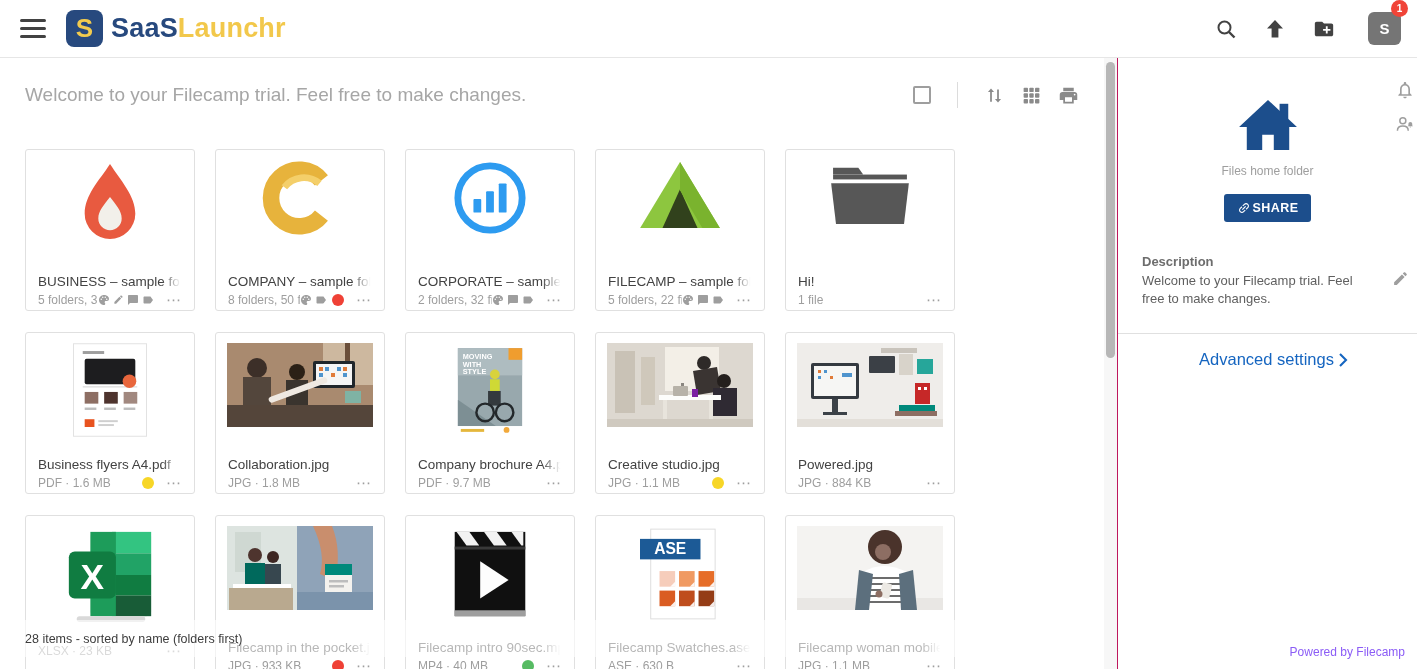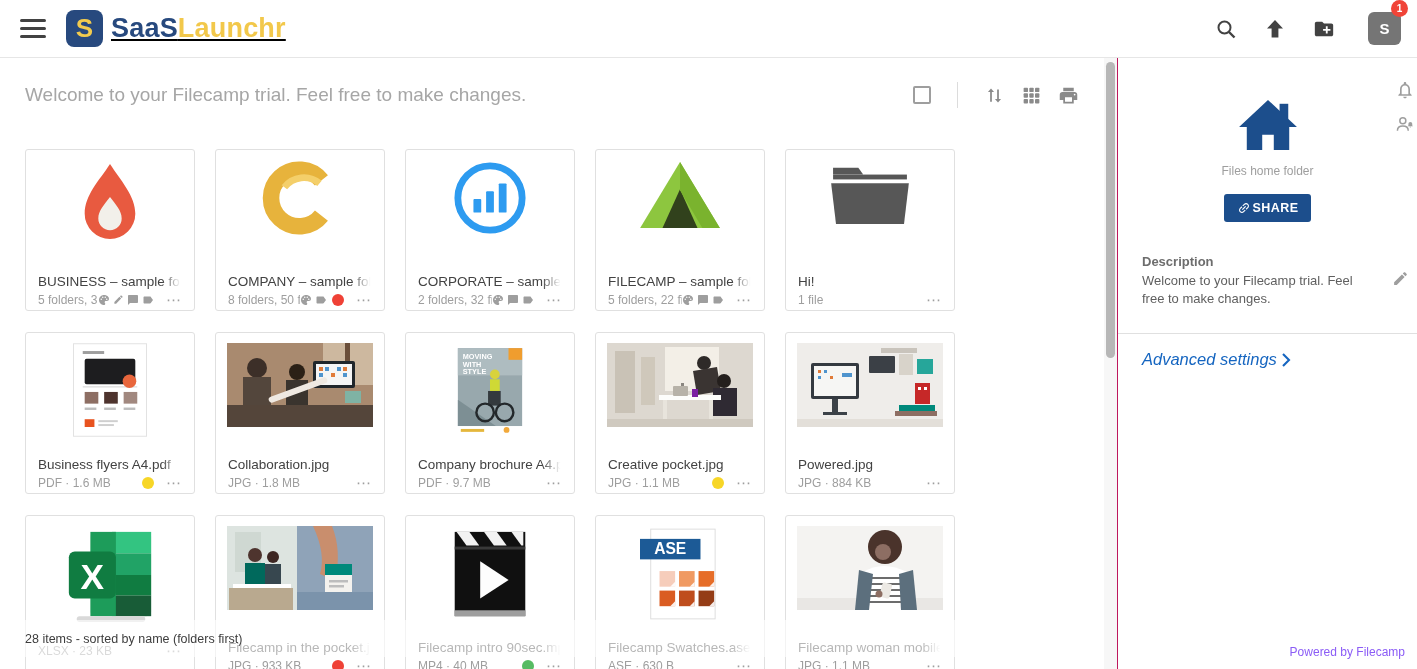--- a/index.html
+++ b/index.html
@@ -8,21 +8,21 @@
   .app { position:relative; width:1417px; height:669px; overflow:hidden; background:#fff; }
 
   
   .topbar { position:absolute; top:0; left:0; width:100%; height:58px; background:#fff;
             border-bottom:1px solid #e6e6e6; display:flex; align-items:center; padding:0 16px; z-index:40; }
   .hamburger { width:26px; height:19px; display:flex; flex-direction:column; justify-content:space-between; cursor:pointer; margin-left:4px; }
   .hamburger span { display:block; height:3.2px; background:#424242; border-radius:2px; }
   .brand { display:flex; align-items:center; margin-left:20px; }
   .brand-icon { width:37px; height:37px; border-radius:8px; background:#27497e; display:flex; align-items:center; justify-content:center; }
   .brand-icon b { color:#f2cb4e; font-size:26px; font-weight:bold; line-height:1; transform:translateY(-1px); }
-  .brand-text { font-size:27px; font-weight:bold; margin-left:8px; letter-spacing:.2px;text-decoration:underline; }
+  .brand-text { font-size:27px; font-weight:bold; margin-left:8px; letter-spacing:.2px; }
   .brand-text .p1 { color:#27497e; }
   .brand-text .p2 { color:#f2c84b; }
   .topbar-actions { margin-left:auto; display:flex; align-items:center; gap:27px; }
   .tb-icon { width:22px; height:22px; cursor:pointer; display:block; }
   .avatar { position:relative; width:33px; height:33px; border-radius:6px; background:#757575; color:#fff;
             display:flex; align-items:center; justify-content:center; font-size:15px; font-weight:bold; cursor:pointer; margin-left:6px; }
   .badge { position:absolute; top:-12px; right:-7px; min-width:17px; height:17px; border-radius:50%;
            background:#f04438; color:#fff; font-size:10px; font-weight:bold; display:flex; align-items:center; justify-content:center; }
 
   
@@ -64,21 +64,21 @@
   .folder-head { text-align:center; margin-top:40px; }
   .home-label { margin-top:8px; font-size:12px; color:#9e9e9e; }
   .share-btn { margin-top:16px; display:inline-flex; align-items:center; gap:2px; background:#1c4e8c; color:#fff;
                border:none; border-radius:3px; padding:7px 13px; font-size:12.5px; font-weight:bold; letter-spacing:.4px;
                font-family:"Liberation Sans",sans-serif; cursor:pointer; }
   .desc { position:relative; margin-top:32px; padding:0 42px 0 24px; }
   .desc-label { font-size:13px; font-weight:bold; color:#6d6d6d; }
   .desc-text { margin-top:3px; font-size:13px; color:#5f5f5f; line-height:1.35; }
   .desc-edit { position:absolute; right:8px; top:16px; cursor:pointer; }
   .side-div { margin-top:26px; border-top:1px solid #e0e0e0; }
-  .adv-row { display:flex; align-items:center; justify-content:flex-start; padding:16px 8px 0 24px; cursor:pointer;font-style:italic; }
+  .adv-row { display:flex; align-items:center; justify-content:center; padding:16px 8px 0 24px; cursor:pointer; }
   .adv-label { color:#1565c0; font-size:16.5px; }
   .powered { position:absolute; right:12px; bottom:10px; font-size:12px; color:#8b5cf6; }
 </style>
 </head>
 <body>
 
 <div class="app">
 
   <header class="topbar">
     <div class="hamburger">
@@ -404,21 +404,21 @@
                 <rect x="52" y="52" width="62" height="5" fill="#fdfdfb"></rect>
                 <rect x="56" y="57" width="4" height="27" fill="#e8e4dc"></rect>
                 <rect x="102" y="57" width="4" height="27" fill="#e8e4dc"></rect>
                 <rect x="74" y="40" width="3" height="12" fill="#8a8680"></rect>
                 <rect x="66" y="43" width="15" height="10" rx="1" fill="#b7b2a8"></rect>
                 <rect x="85" y="46" width="6" height="8" fill="#7b1fa2"></rect>
                 <rect y="76" width="146" height="8" fill="#cfc9bf"></rect>
               </svg>
             </span>
           </div>
-    <div class="card-title">Creative pocket.jpg</div>
+    <div class="card-title">Creative studio.jpg</div>
     <div class="meta-row">
       <span class="card-meta">JPG · 1.1 MB</span>
       <span class="card-tags">
               <span class="label-dot" style="background: rgb(247, 214, 39);"></span>
             </span>
       <span class="menu-dots">⋯</span>
     </div>
   </div>
         <div class="card">
     <div class="thumb-area">

